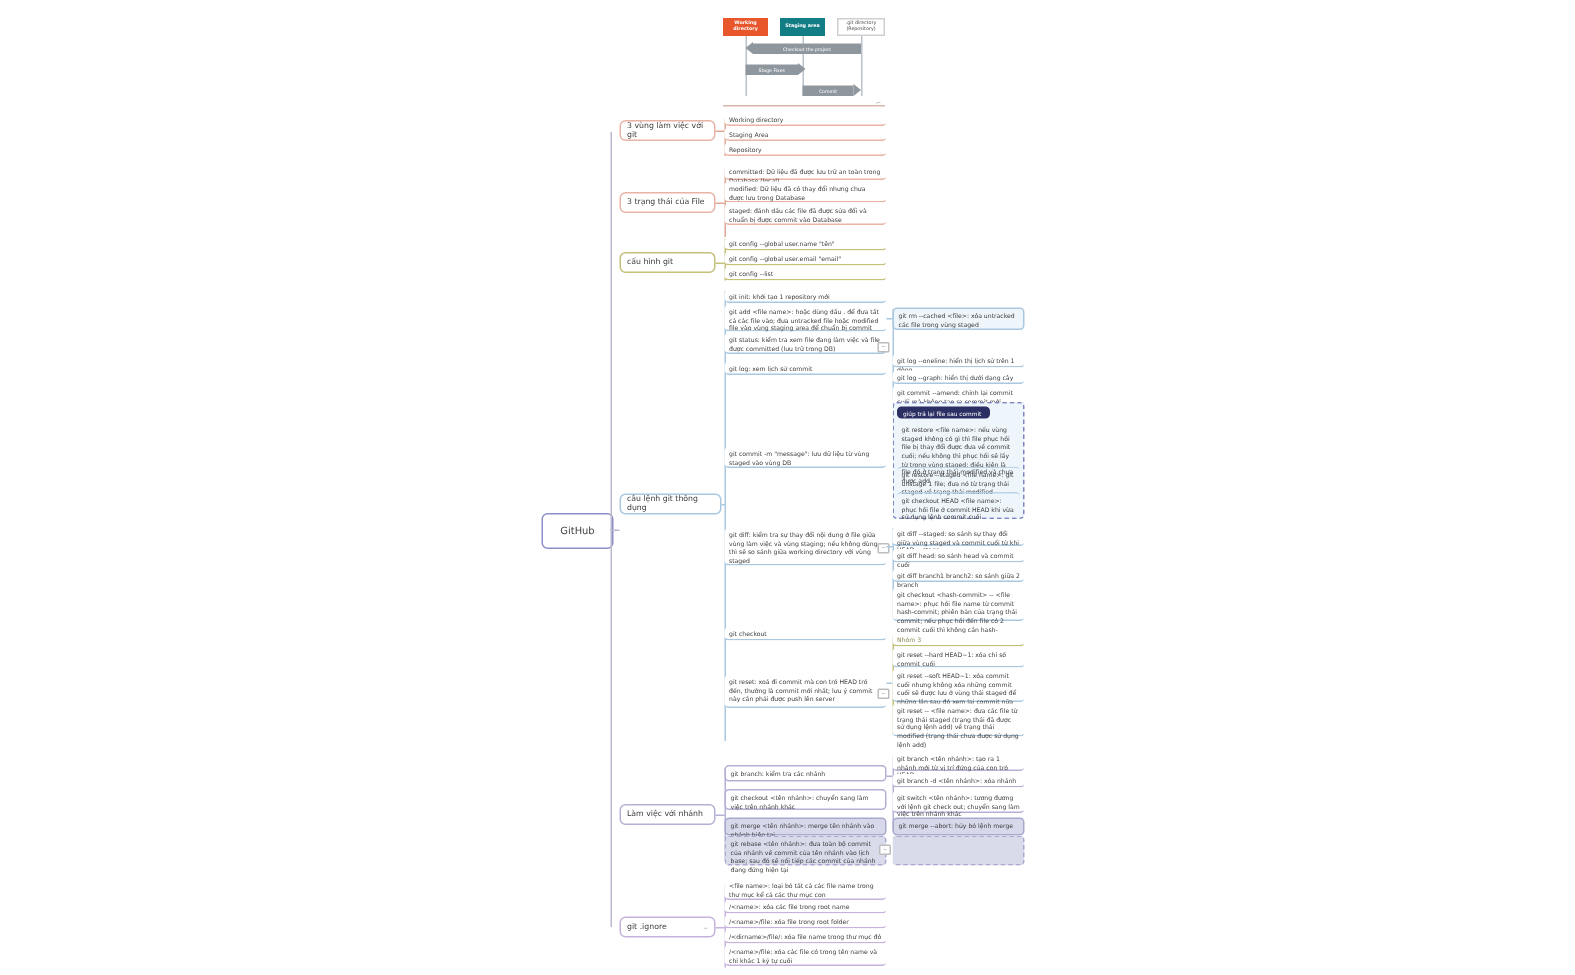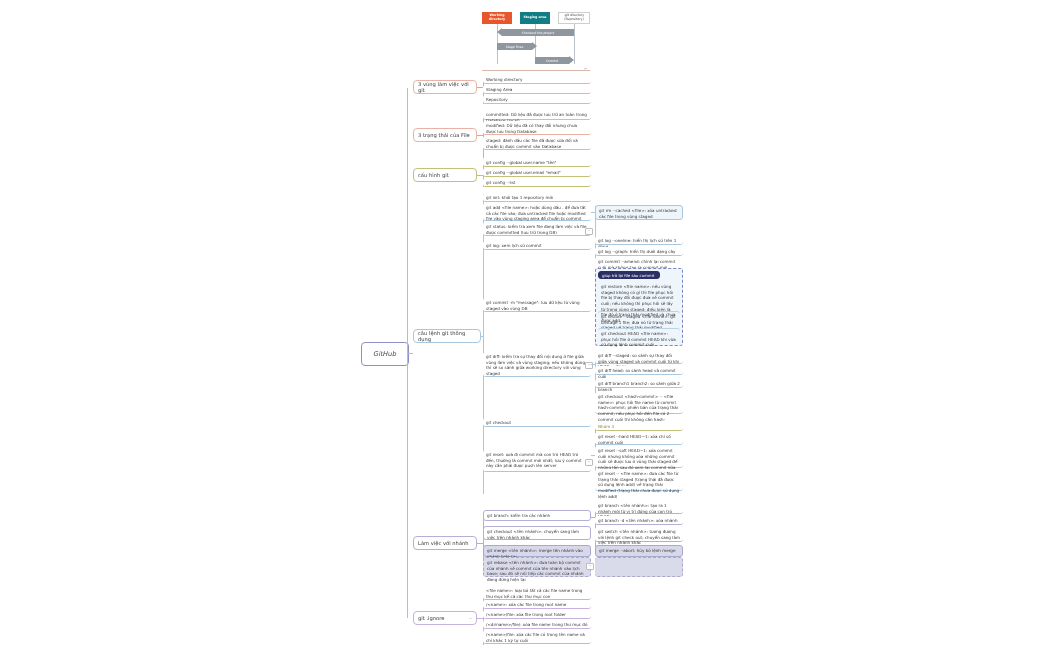--- a/index.html
+++ b/index.html
@@ -15,21 +15,21 @@
         border:1px solid #c9c9c9;border-radius:3px;
         font-size:4.1px;line-height:1.38;padding:2px 3px;}
   .lbl{position:absolute;box-sizing:border-box;background:#fff;
        border:1px solid #c9c9c9;border-radius:4px;
        font-size:5.2px;padding:3px 4px;display:flex;align-items:center;}
 
   
   .root{position:absolute;left:361px;top:342px;width:46px;height:22px;
         border:1px solid #8e8ec9;border-radius:4px;background:#fff;
         display:flex;align-items:center;justify-content:center;
-        font-size:6.6px;color:#444;font-style:italic;}
+        font-size:6.6px;color:#444;}
 
   
   .c-red   {border-color:#e8b3a4;}
   .c-olive {border-color:#c3c07a;}
   .c-blue  {border-color:#a9c8e0;}
   .c-purple{border-color:#b3b0d6;}
   .c-violet{border-color:#c6b2dc;}
 
   .fill-blue  {background:#eef5fb;border-color:#a9c8e0;}
   .fill-navy  {background:#2b2f63;border-color:#2b2f63;color:#fff;}

